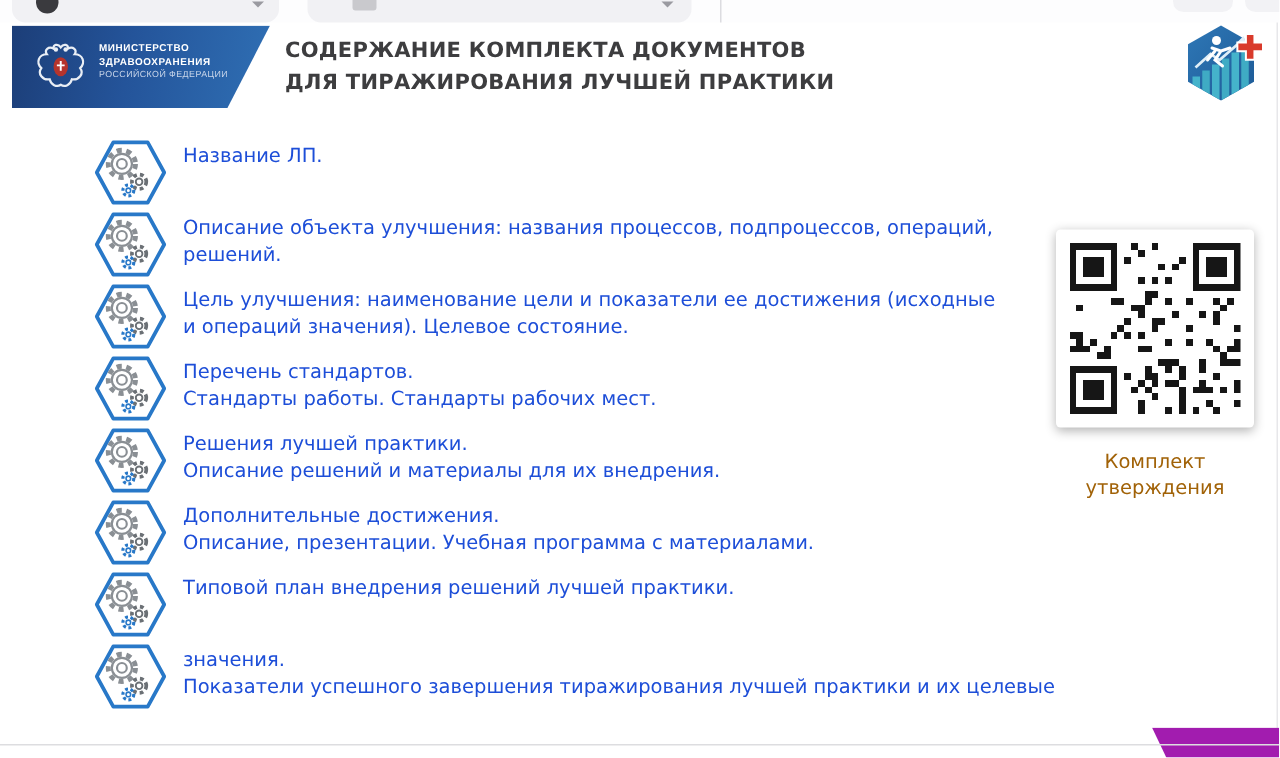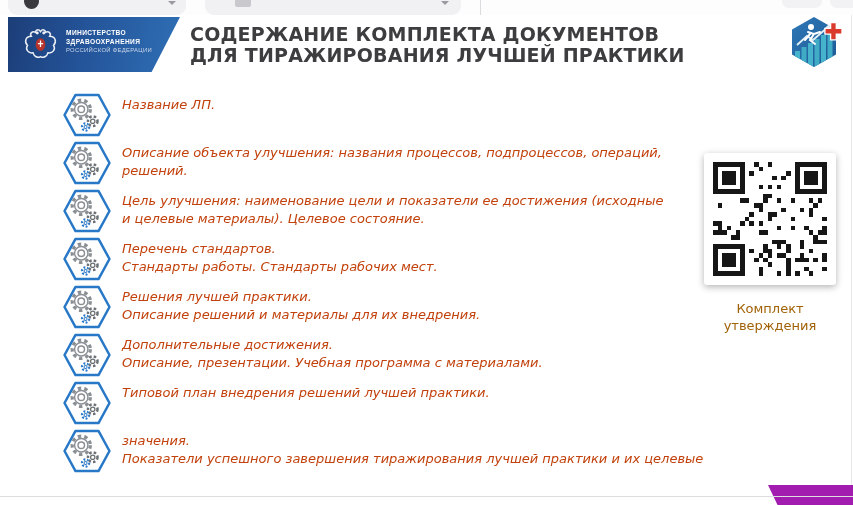--- a/index.html
+++ b/index.html
@@ -29,30 +29,30 @@
   .banner { position:absolute; left:8px; top:17px; width:172px; height:55px;
             background:linear-gradient(100deg,#1c3e78 0%,#24549a 45%,#2f6fb4 100%);
             -webkit-clip-path:polygon(0 0,100% 0,83.5% 100%,0 100%); clip-path:polygon(0 0,100% 0,83.5% 100%,0 100%); }
   .emblem { position:absolute; left:14px; top:9px; width:37px; height:37px; }
   .ministry-text { position:absolute; left:58px; top:12px; color:#fff; font-family:"Liberation Sans",sans-serif; }
   .ministry-text .m1,.ministry-text .m2 { font-size:6.6px; font-weight:bold; letter-spacing:.4px; line-height:8.5px; }
   .ministry-text .m3 { font-size:5.9px; letter-spacing:.3px; line-height:8px; color:#c9d6ea; }
 
   
   .page-title { position:absolute; left:190px; top:24px; color:#3d3d3f; font-weight:bold;
-                font-size:19px; line-height:21px; letter-spacing:.2px; }
+                font-size:14px; line-height:21px; letter-spacing:.2px; }
 
   
   .program-logo { position:absolute; left:788px; top:14px; width:60px; height:60px; }
 
   
   .doc-list { position:absolute; left:63px; top:93px; width:660px; }
   .item { display:flex; align-items:flex-start; min-height:45px; margin-bottom:3px; }
   .hex-icon { flex:0 0 48px; width:48px; height:44px; margin-right:11px; }
-  .item-text { padding-top:3px; color:#c2410c; font-size:13px; line-height:17.5px;font-style:italic; }
+  .item-text { padding-top:3px; color:#1d4ed8; font-size:13px; line-height:17.5px; }
   .item-line { white-space:nowrap; }
   .item-line:empty { display:none; }
 
   
   .qr-box { position:absolute; left:704px; top:153px; width:132px; height:132px; background:#fff;
             border-radius:3px; box-shadow:0 2px 7px rgba(0,0,0,.3); padding:9px; }
   .qr-box svg { display:block; width:114px; height:114px; }
   .qr-caption { position:absolute; left:695px; top:300px; width:150px; text-align:center;
                 color:#a16207; font-size:13px; line-height:17px; }
 
@@ -187,21 +187,21 @@
               <circle cx="31" cy="29.5" r="5" stroke-width="2.6" stroke-dasharray="2.6 2.2"></circle>
               <circle cx="31" cy="29.5" r="2.3" stroke-width="1.3"></circle>
             </g>
             <g stroke="#2878c8" fill="none">
               <circle cx="23.5" cy="35.5" r="3.8" stroke-width="2.2" stroke-dasharray="2 1.8"></circle>
               <circle cx="23.5" cy="35.5" r="1.6" stroke-width="1.1"></circle>
             </g>
           </svg></span>
       <div class="item-text">
           <div class="item-line">Цель улучшения: наименование цели и показатели ее достижения (исходные</div>
-          <div class="item-line">и целевые материалы). Целевое состояние.</div>
+          <div class="item-line">и операций значения). Целевое состояние.</div>
         </div>
       </div>
     <div class="item">
         <span class="hex-icon"><svg viewBox="0 0 50 46" width="48" height="44">
             <polygon points="13,2 37,2 48.5,23 37,44 13,44 1.5,23" fill="#ffffff" stroke="#2878c8" stroke-width="2.6" stroke-linejoin="round"></polygon>
             <g stroke="#8a8f94" fill="none">
               <circle cx="19" cy="17" r="9.5" stroke-width="3.4" stroke-dasharray="3.6 3.2"></circle>
               <circle cx="19" cy="17" r="7" stroke-width="1.5"></circle>
               <circle cx="19" cy="17" r="3.4" stroke-width="1.5"></circle>
             </g>

